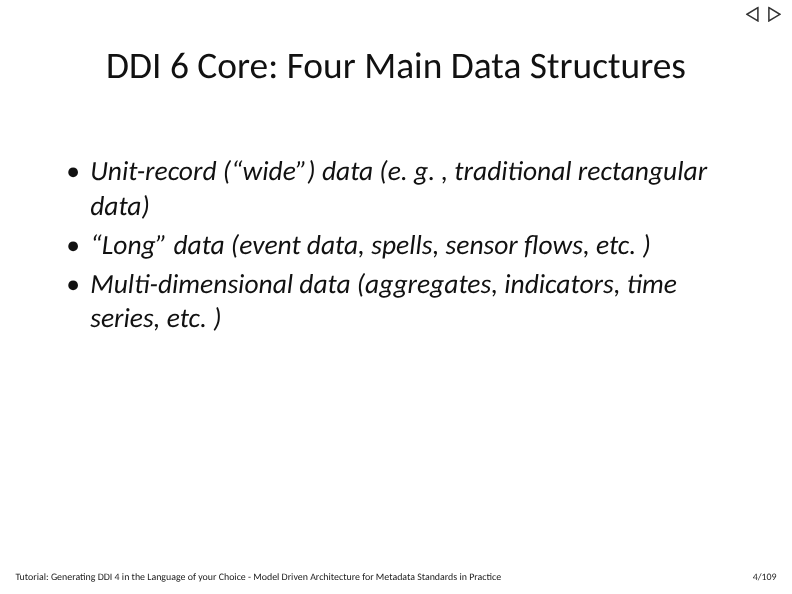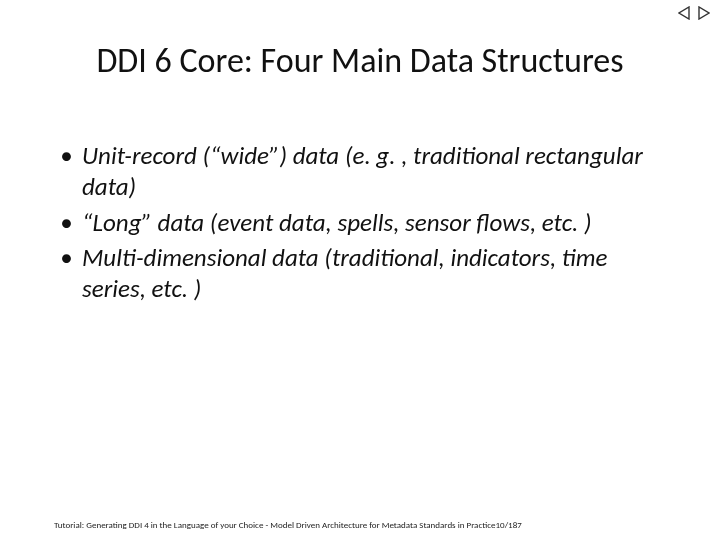--- a/index.html
+++ b/index.html
@@ -55,24 +55,24 @@
     top: 0;
     font-size: 25px;
     color: #111;
   }
   .footer {
     position: absolute;
     bottom: 10px;
     left: 14px;
     right: 14px;
     display: flex;
+    justify-content: space-between;
     align-items: flex-end;
     font-size: 9px;
     color: #222;
-    margin-left: 40px;
   }
   .footer-left { max-width: 600px; }
   .footer-right { white-space: nowrap; }
 </style>
 </head>
 <body>
 
 <div class="nav-controls">
   <span>
     <svg width="14" height="14" viewBox="0 0 14 14">
@@ -84,19 +84,19 @@
       <polygon points="3,1 3,13 13,7" fill="none" stroke="#333" stroke-width="1.4"></polygon>
     </svg>
   </span>
 </div>
 
 <h1 class="title">DDI 6 Core: Four Main Data Structures</h1>
 
 <ul class="bullets">
   <li>Unit-record (“wide”) data (e. g. , traditional rectangular data)</li>
   <li>“Long” data (event data, spells, sensor flows, etc. )</li>
-  <li>Multi-dimensional data (traditional, indicators, time series, etc. )</li>
+  <li>Multi-dimensional data (aggregates, indicators, time series, etc. )</li>
 </ul>
 
 <div class="footer">
   <span class="footer-left">Tutorial: Generating DDI 4 in the Language of your Choice -  Model Driven Architecture for Metadata Standards in Practice</span>
-  <span class="footer-right">10/187</span>
+  <span class="footer-right">4/109</span>
 </div>
 
 </body></html>

